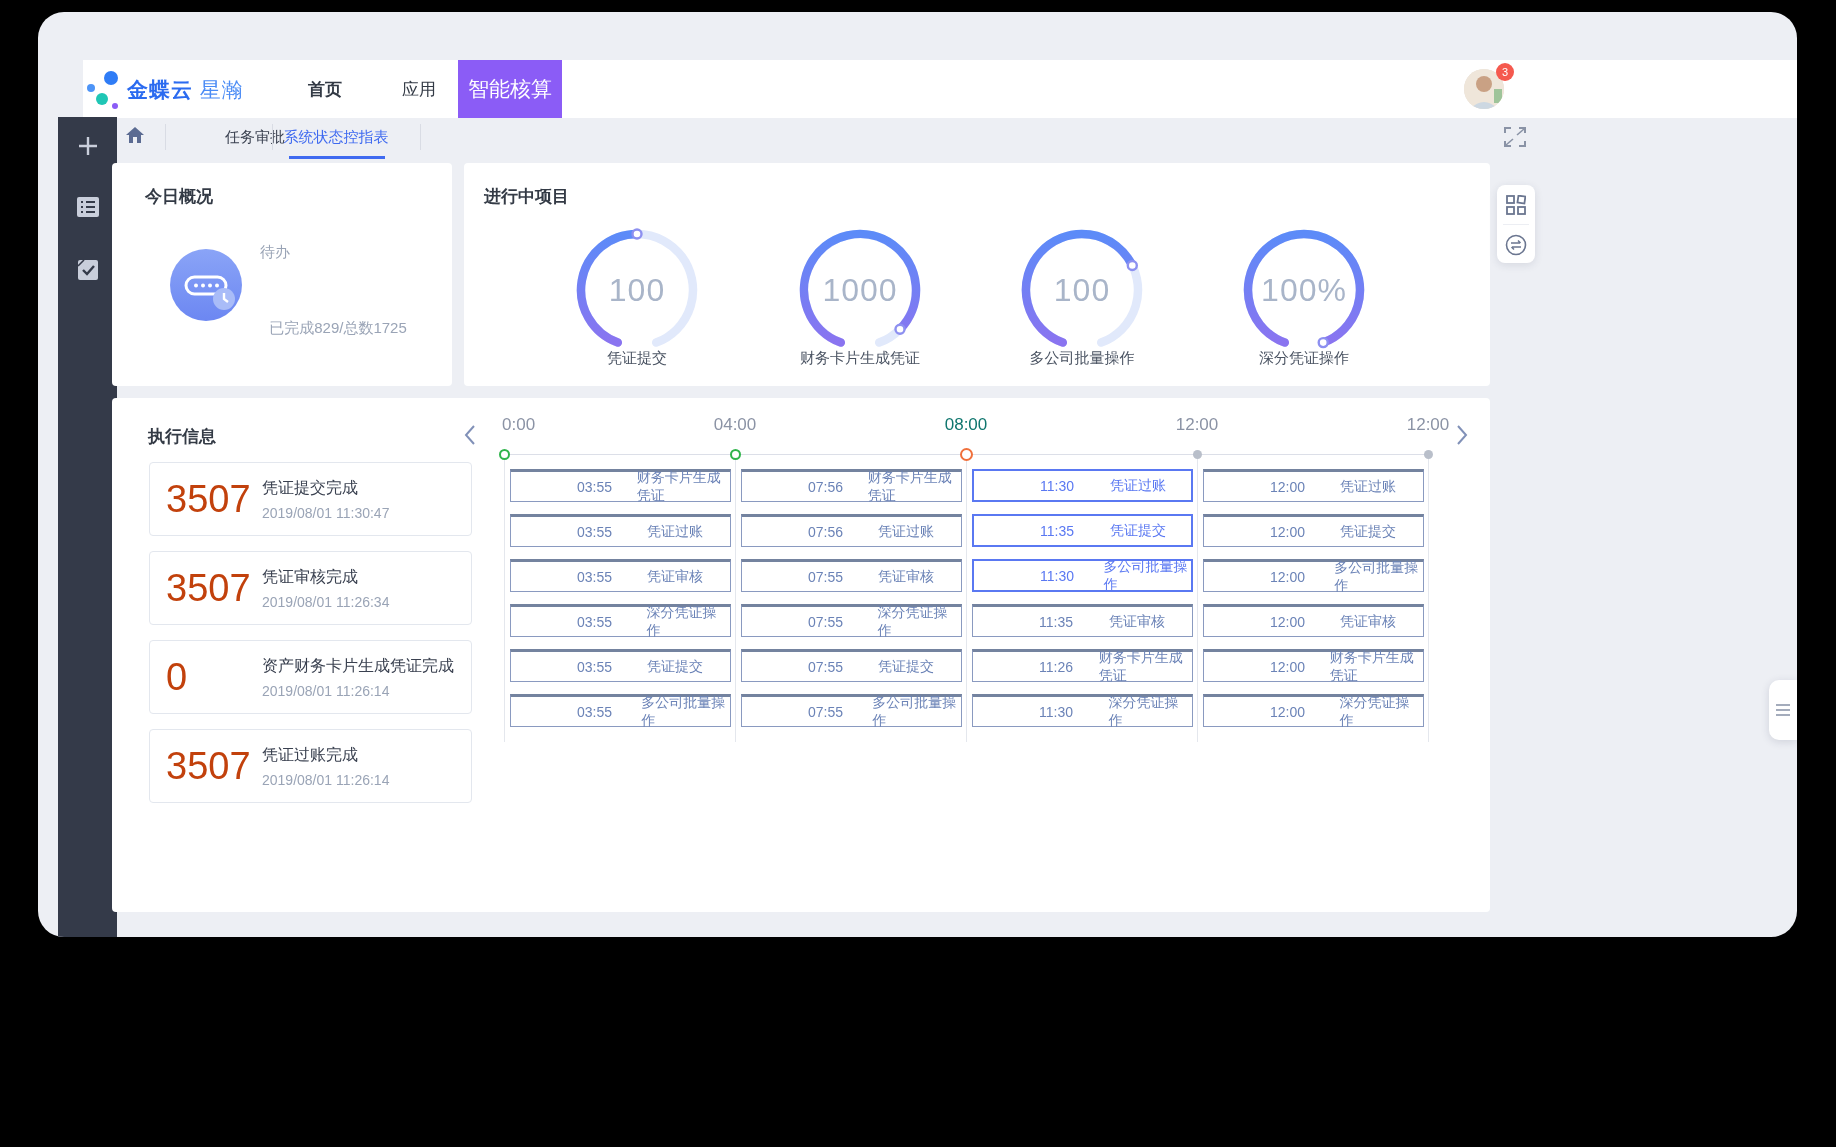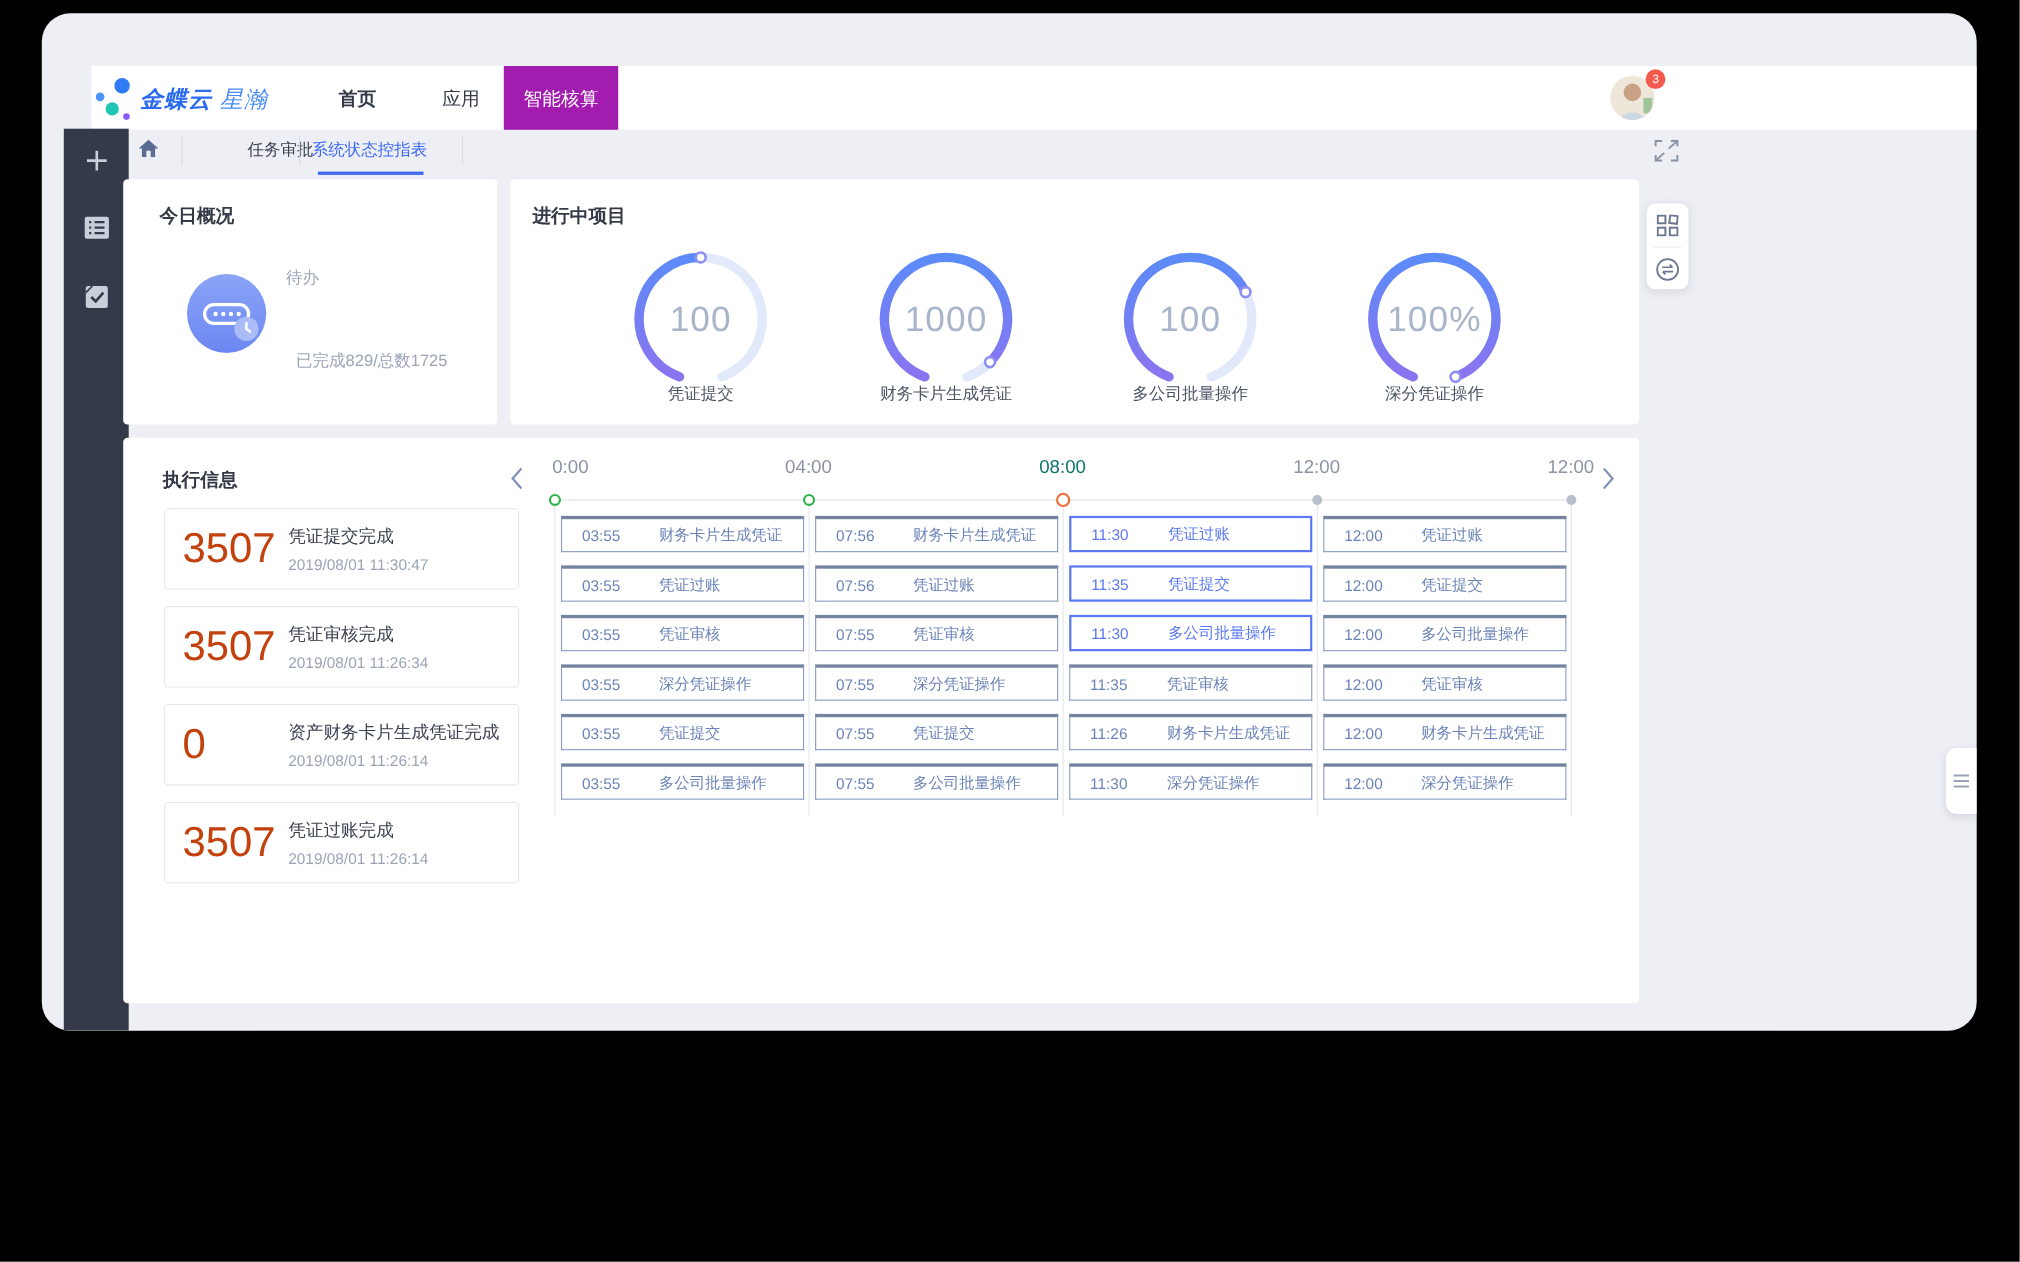--- a/index.html
+++ b/index.html
@@ -10,25 +10,25 @@
     font-family:"Liberation Sans", sans-serif;
     overflow:hidden;
   }
   .window {
     position:absolute; left:38px; top:12px; width:1759px; height:925px;
     background:#edeff4; border-radius:26px; overflow:hidden;
   }
   
   .header { position:absolute; left:45px; top:48px; right:0; height:58px; background:#fff; }
   .logo-dots { position:absolute; left:4px; top:8px; width:36px; height:42px; }
-  .logo-text { position:absolute; left:44px; top:16px; font-size:21px; font-style:italic; font-weight:bold; color:#2b6bf0; letter-spacing:1px; }
+  .logo-text { position:absolute; left:44px; top:16px; font-size:21px; font-weight:bold; color:#2b6bf0; letter-spacing:1px; }
   .logo-text .light { font-weight:normal; color:#4a8bf5; }
   .nav-item { position:absolute; top:0; height:58px; width:60px; display:flex; align-items:center; justify-content:center; font-size:17px; color:#333a45; cursor:pointer; }
   .nav-item.n0 { left:212px;font-weight:bold; } .nav-item.n1 { left:306px; }
-  .nav-active { position:absolute; left:375px; top:0; width:104px; height:58px; background:#a21caf; color:#fff; font-size:17px; display:flex; align-items:center; justify-content:center; cursor:pointer; }
+  .nav-active { position:absolute; left:375px; top:0; width:104px; height:58px; background:#8b5cf6; color:#fff; font-size:21px; display:flex; align-items:center; justify-content:center; cursor:pointer; }
   .avatar { position:absolute; left:1381px; top:9px; width:40px; height:40px; border-radius:50%; background:#e7e0d8; cursor:pointer; }
   .avatar svg { border-radius:50%; }
   .badge { position:absolute; right:-10px; top:-6px; min-width:18px; height:18px; border-radius:9px; background:#f5594e; color:#fff; font-size:11px; display:flex; align-items:center; justify-content:center; padding:0 4px; }
   
   .tabbar-home { position:absolute; left:88px; top:115px; width:18px; height:16px; cursor:pointer; }
   .tab1 { position:absolute; left:146px; top:112px; width:60px; height:26px; line-height:26px; text-align:center; font-size:15px; color:#3a4150; cursor:pointer;margin-left:41px; }
   .tab2 { position:absolute; left:238px; top:112px; width:120px; height:26px; line-height:26px; text-align:center; font-size:15px; color:#3f6af0; cursor:pointer; }
   .tab-underline { position:absolute; left:251px; top:144px; width:96px; height:3px; background:#3f6af0; }
   .tab-sep { position:absolute; top:112px; width:1px; height:26px; background:#d9dce4; }
   .fullscreen-btn { position:absolute; left:1466px; top:115px; width:22px; height:20px; cursor:pointer; }
@@ -56,21 +56,21 @@
   .stat-num { min-width:96px; font-size:38px; color:#c2410c; }
   .stat-title { font-size:16px; color:#3a4150; margin-bottom:6px; }
   .stat-date { font-size:14px; color:#9aa4b6; }
   .tl-chevron { position:absolute; top:25px; width:16px; height:24px; cursor:pointer; }
   .tick-label { position:absolute; top:17px; height:22px; font-size:17px; color:#8b93a5; }
   .tick-label.orange { color:#0f766e; }
   .tl-line { position:absolute; left:392px; top:56px; width:924px; height:1px; background:#dcdfe8; }
   .tl-dot { position:absolute; border-radius:50%; }
   .col-sep { position:absolute; top:56px; width:1px; height:288px; background:#e4e7ed; }
   .evt-col { position:absolute; top:71px; width:221px; display:flex; flex-direction:column; gap:12px; }
-  .evt { height:33px; background:#fff; border:1px solid #8a9ac0; border-top:3px solid #74839f; display:flex; align-items:center; font-size:14px; color:#6b83b7; cursor:pointer; }
+  .evt { height:33px; background:#fff; border:1px solid #8a9ac0; border-top:3px solid #74839f; display:flex; align-items:center; font-size:14px; color:#6b83b7; cursor:pointer;padding-left:48px; }
   .evt .t { margin-left:18px; width:62px; }
   .evt .l { margin-left:8px; }
   .evt.hl { border:2px solid #5a78f2; color:#5a78f2; }
   
   .right-panel { position:absolute; left:1459px; top:173px; width:38px; height:78px; background:#fff; border-radius:8px; box-shadow:0 2px 8px rgba(40,50,80,.12); }
   .rp-btn { width:38px; height:39px; display:flex; align-items:center; justify-content:center; cursor:pointer; }
   .rp-div { height:1px; background:#eceef3; margin:0 6px; }
   .edge-tab { position:absolute; right:0; top:668px; width:28px; height:60px; background:#fff; border-radius:10px 0 0 10px; box-shadow:0 2px 8px rgba(40,50,80,.15); display:flex; align-items:center; justify-content:center; cursor:pointer; }
 </style>
 </head>

